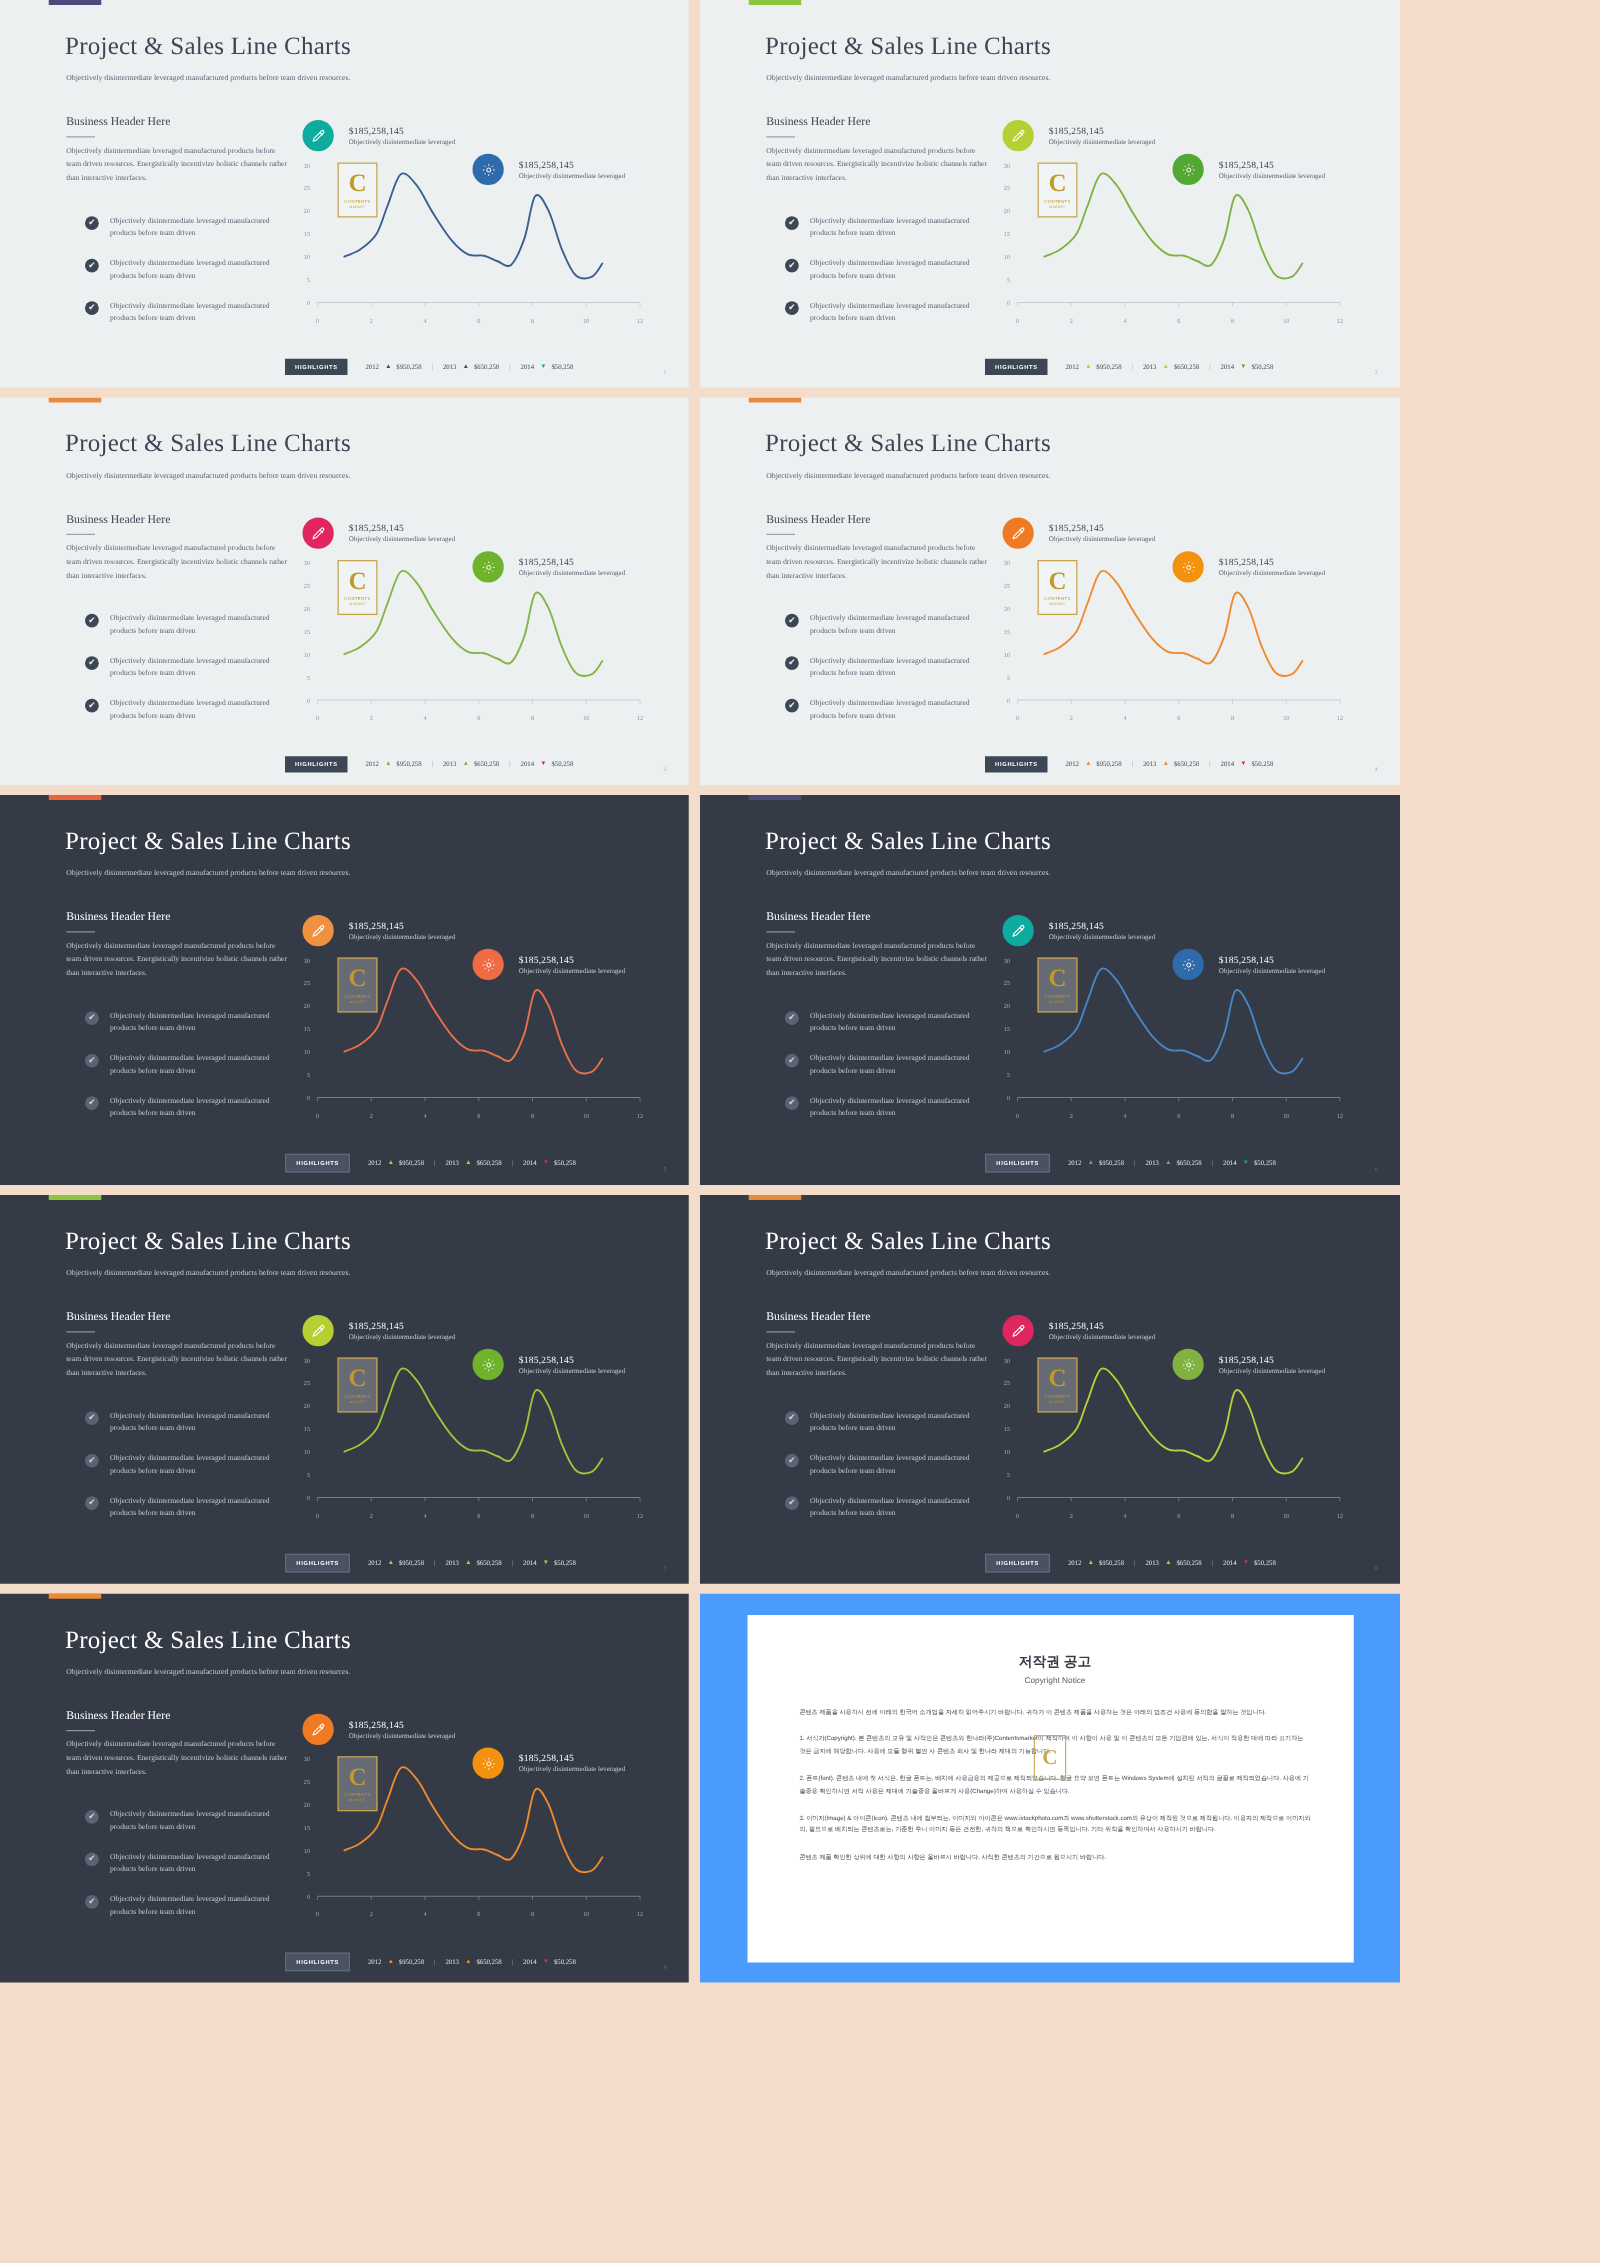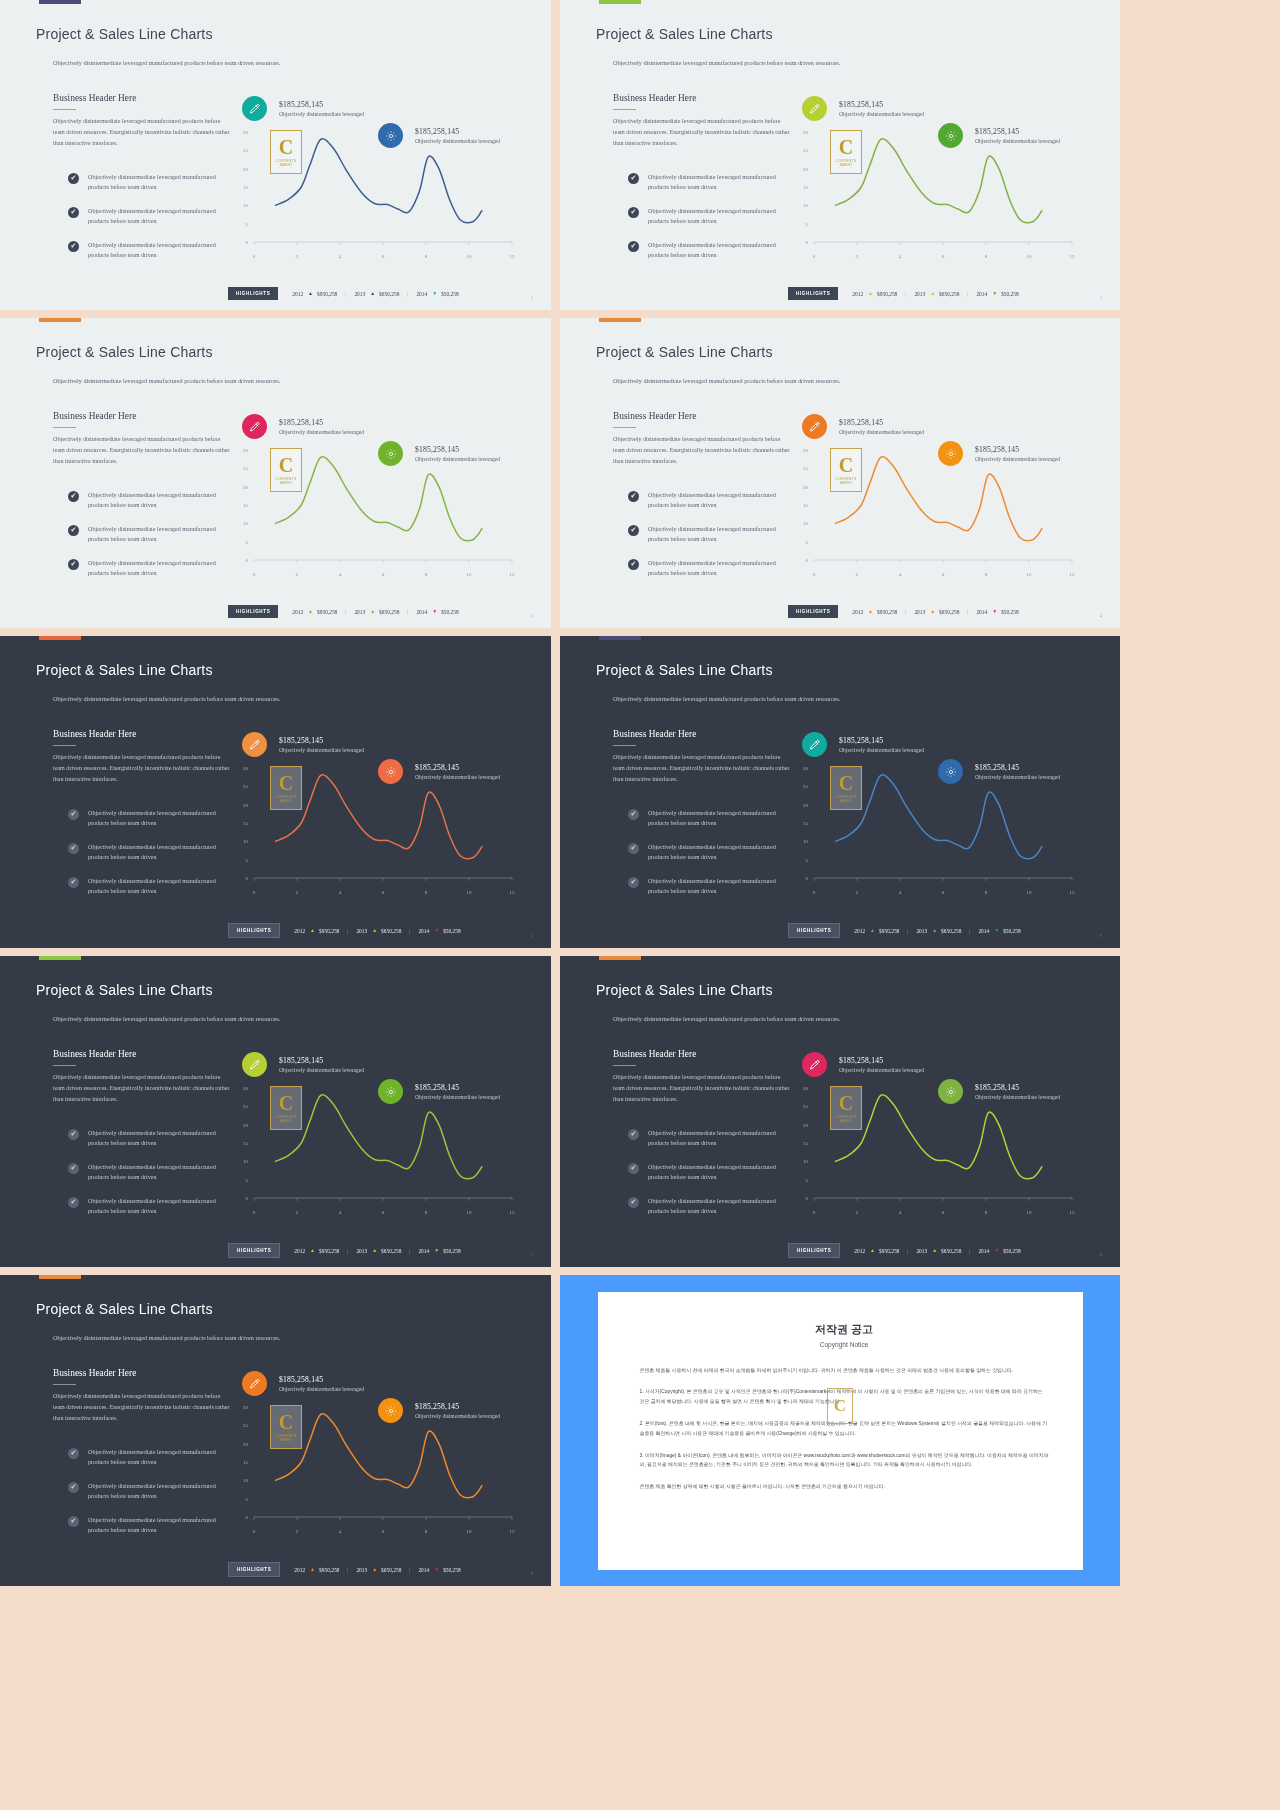--- a/index.html
+++ b/index.html
@@ -27,25 +27,25 @@
     background: #edf0f1;
   }
   .slide.dark { background: #343a46; }
   .accent {
     position: absolute;
     top: 0; left: 39px;
     width: 42px; height: 4px;
   }
   .slide-title {
     position: absolute;
-    left: 36px; top: 26px;
-    font-size: 14px;
+    left: 52px; top: 26px;
+    font-size: 20px;
     letter-spacing: .2px;
     color: #3c4654;
-    font-family: Liberation Sans, sans-serif;
+    font-family: Liberation Serif, serif;
   }
   .dark .slide-title { color: #ffffff; }
   .slide-sub {
     position: absolute;
     left: 53px; top: 58px;
     width: 250px;
     font-size: 6.2px;
     line-height: 1.75;
     color: #5a6372;
   }

